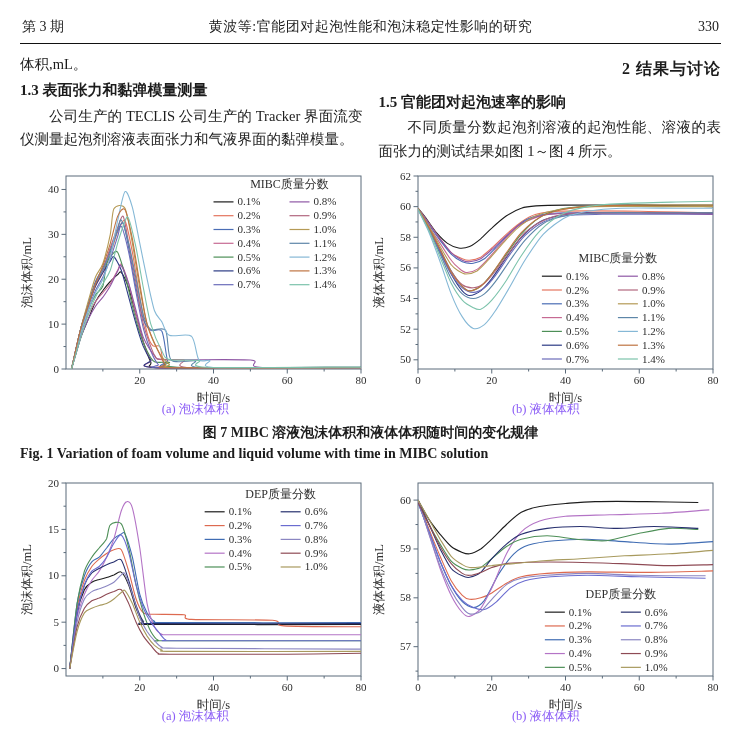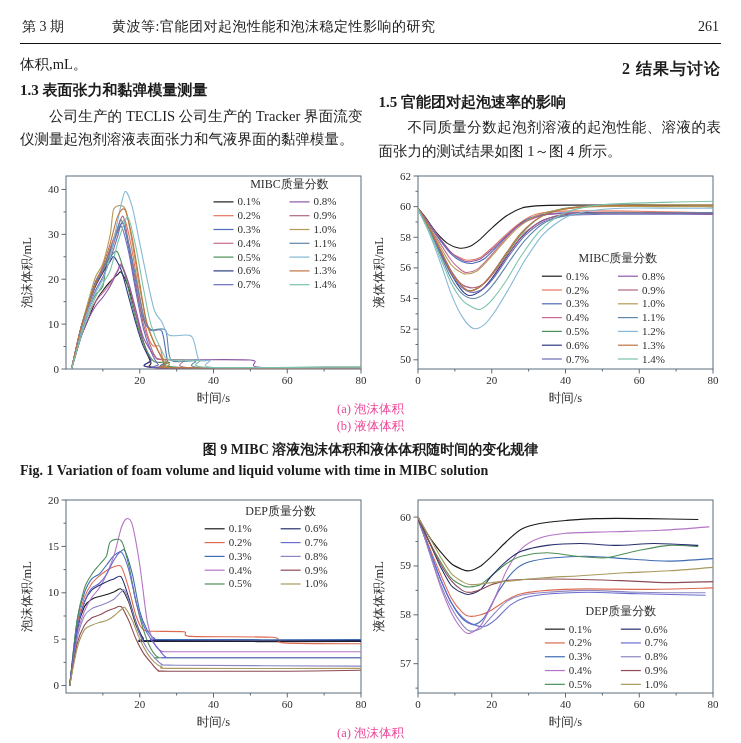--- a/index.html
+++ b/index.html
@@ -1,44 +1,44 @@
 <!DOCTYPE html>
 <html><head>
 <meta charset="utf-8">
 <style>
   html,body{margin:0;padding:0;background:#ffffff;}
   body{width:741px;height:743px;font-family:"Liberation Serif",serif;color:#1c1c1c;overflow:hidden;}
   .page{box-sizing:border-box;width:741px;height:525px;padding:14px 20px 0 20px;position:relative;background:#fff;}
   .hdr{display:flex;align-items:baseline;font-size:14px;padding:4px 2px 7px 2px;border-bottom:1.6px solid #111;}
   .hdr .issue{width:90px;}
-  .hdr .rtitle{flex:1;text-align:left;letter-spacing:.5px;}
+  .hdr .rtitle{flex:1;text-align:center;letter-spacing:.5px;}
   .hdr .pageno{width:90px;text-align:right;}
   .cols{display:flex;gap:16px;margin-top:9px;}
   .col{flex:1;font-size:14.5px;line-height:1.62;}
   .col p{margin:0;text-align:justify;}
   .col p.indent{text-indent:2em;}
   .h-sec{font-size:16px;font-weight:bold;margin:3px 0 8px 0;letter-spacing:1px;text-align:right;}
   .h-sub{font-size:15px;font-weight:bold;margin:2px 0 2px 0;}
   .figblock{margin-top:2px;}
   .chart-row{display:flex;justify-content:space-between;align-items:flex-start;margin-top:4px;}
   .chart{width:352px;height:238px;}
-  .subcap-row{display:flex;font-size:12.5px;color:#ec4899;margin-top:-4px;flex-direction:column;}
+  .subcap-row{display:flex;font-size:12.5px;color:#8b5cf6;margin-top:-4px;}
   .subcap-row span{flex:1;text-align:center;}
   .cap-zh{text-align:center;font-weight:bold;font-size:14px;margin-top:6px;}
   .cap-en{text-align:left;font-weight:bold;font-size:14px;margin-top:4px;}
 </style>
 </head>
 <body>
 
 <div class="page">
 
   <div class="hdr">
     <span class="issue">第 3 期</span>
     <span class="rtitle">黄波等:官能团对起泡性能和泡沫稳定性影响的研究</span>
-    <span class="pageno">261</span>
+    <span class="pageno">330</span>
   </div>
 
   <div class="cols">
     <div class="col">
       <p>体积,mL。</p>
       <div class="h-sub">1.3  表面张力和黏弹模量测量</div>
       <p class="indent">公司生产的 TECLIS 公司生产的 Tracker 界面流变仪测量起泡剂溶液表面张力和气液界面的黏弹模量。</p>
     </div>
     <div class="col">
       <div class="h-sec">2   结果与讨论</div>
@@ -213,21 +213,21 @@
             <line x1="245.89999999999998" y1="178.2" x2="265.9" y2="178.2" stroke="#bf7442" stroke-width="1.2"></line>
             <text x="269.9" y="181.7" text-anchor="start" font-size="11" fill="#2e2e2e" font-family="&quot;Liberation Serif&quot;,serif">1.3%</text>
             <line x1="245.89999999999998" y1="192" x2="265.9" y2="192" stroke="#7cc3ab" stroke-width="1.2"></line>
             <text x="269.9" y="195.5" text-anchor="start" font-size="11" fill="#2e2e2e" font-family="&quot;Liberation Serif&quot;,serif">1.4%</text>
           </svg></div>
     </div>
     <div class="subcap-row">
       <span>(a) 泡沫体积</span>
       <span>(b) 液体体积</span>
     </div>
-    <div class="cap-zh">图 9   MIBC 溶液泡沫体积和液体体积随时间的变化规律</div>
+    <div class="cap-zh">图 7   MIBC 溶液泡沫体积和液体体积随时间的变化规律</div>
     <div class="cap-en">Fig. 1   Variation of foam volume and liquid volume with time in MIBC solution</div>
   </div>
 
   <div class="figblock" style="margin-top:12px;">
     <div class="chart-row">
       <div class="chart" id="chart-2"><svg width="352" height="238" viewBox="0 0 352 238">
             <defs>
               <clipPath id="clip2">
                 <rect x="46" y="9" width="295" height="193"></rect>
               </clipPath>

